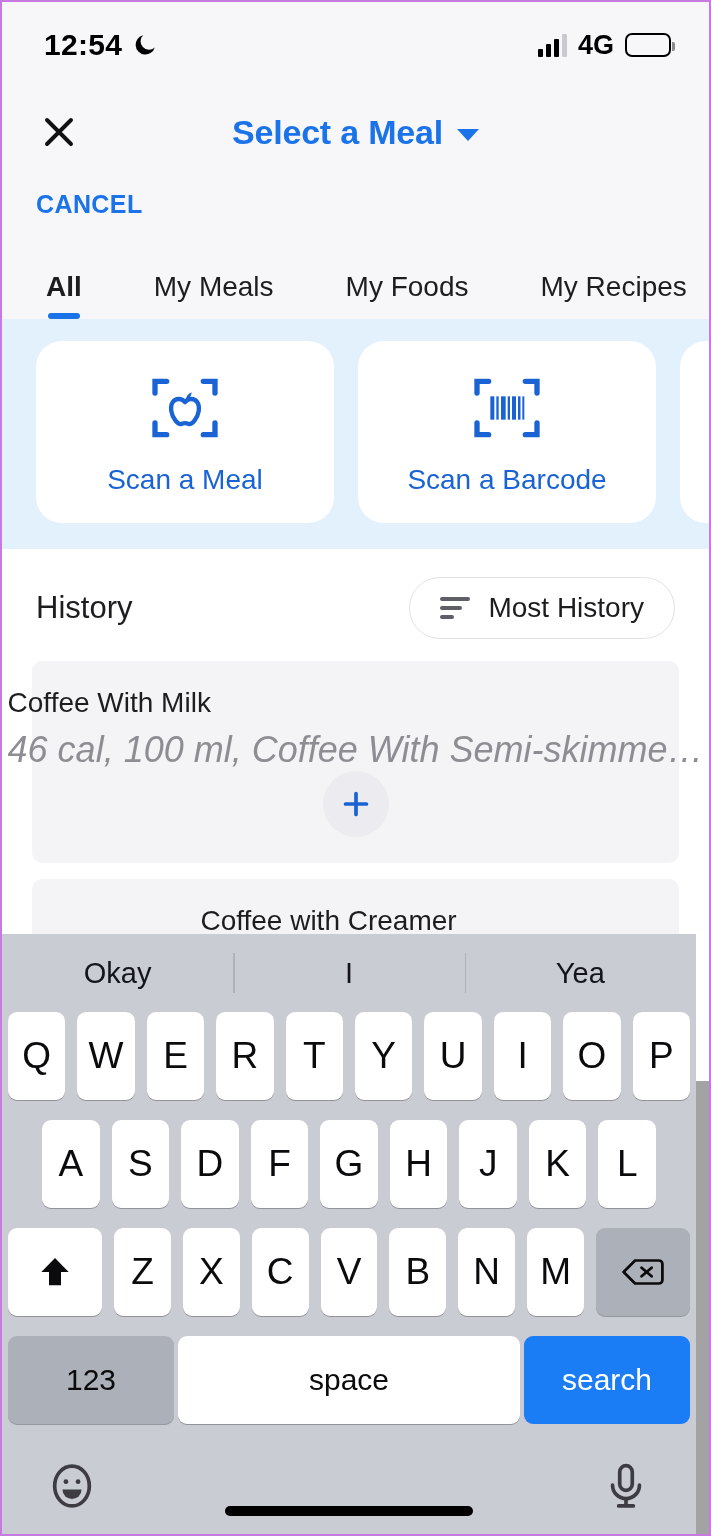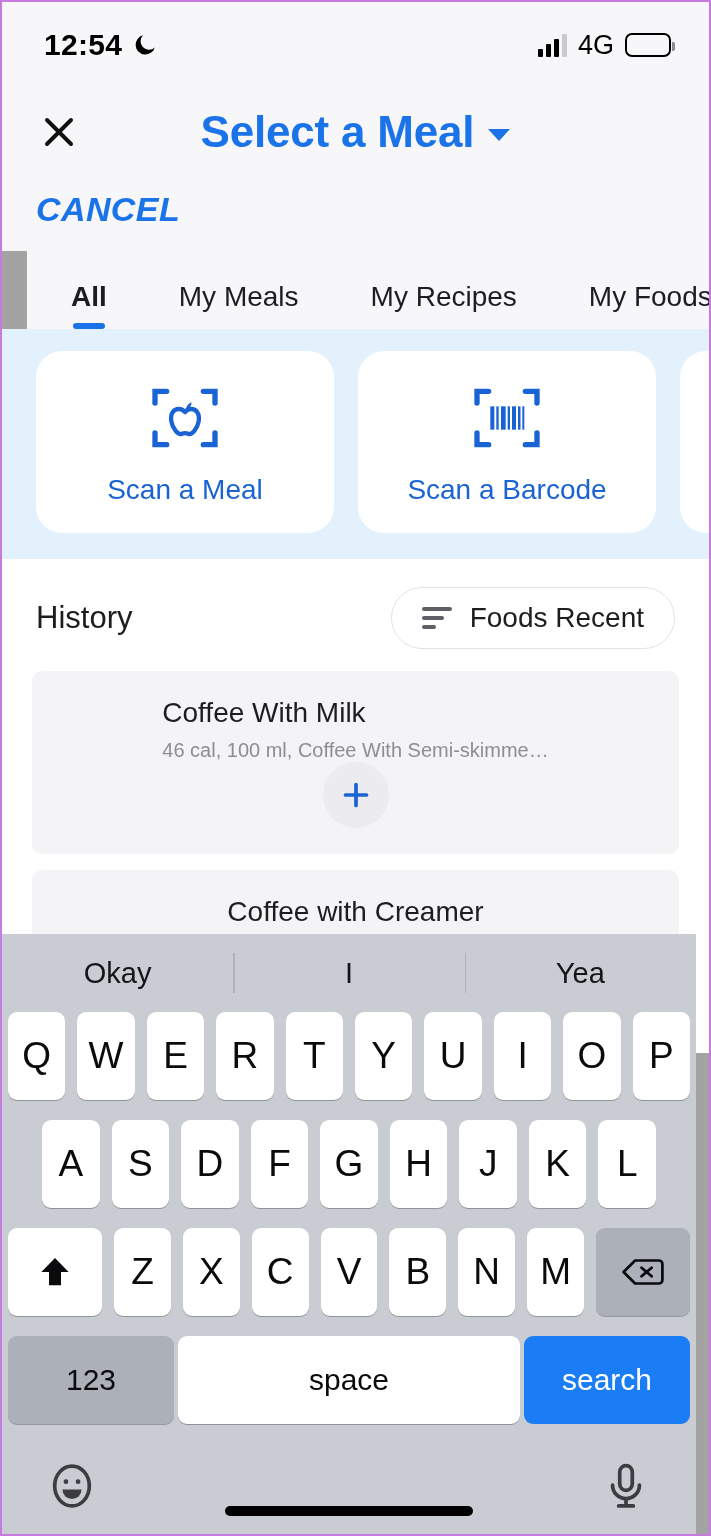--- a/index.html
+++ b/index.html
@@ -27,21 +27,21 @@
   .status-left { display: flex; align-items: center; gap: 10px; }
   .clock { font-size: 30px; font-weight: 600; color: #000; letter-spacing: .3px; }
   .moon-icon { width: 26px; height: 26px; display: block; }
   .status-right { display: flex; align-items: center; gap: 11px; }
   .bars { display: flex; align-items: flex-end; gap: 3px; height: 24px; }
   .bars i { width: 5px; background: #000; border-radius: 1px; display: block; }
   .bars i:nth-child(1) { height: 8px; }
   .bars i:nth-child(2) { height: 13px; }
   .bars i:nth-child(3) { height: 18px; }
   .bars i:nth-child(4) { height: 23px; background: #c9c9cf; }
-  .net { font-size: 27px; font-weight: 400; color: #000; }
+  .net { font-size: 27px; font-weight: 700; color: #000; }
   .battery {
     position: relative; width: 46px; height: 24px;
     border: 2.5px solid #000; border-radius: 7px; padding: 2.5px;
   }
   .battery .fill { height: 100%; width: 82%; background: #000; border-radius: 3px; }
   .battery::after {
     content: ""; position: absolute; right: -6px; top: 7px;
     width: 3px; height: 9px; background: #8a8a8f; border-radius: 0 2px 2px 0;
   }
 
@@ -54,47 +54,47 @@
   .close-btn {
     width: 46px; height: 46px; display: flex; align-items: center; justify-content: center;
     cursor: pointer;
   }
   .nav-title-wrap {
     position: absolute; left: 0; right: 0; top: 0; bottom: 0;
     display: flex; align-items: center; justify-content: center; gap: 14px;
     pointer-events: none;
   }
   .nav-title {
-    font-size: 44px; font-weight: 700; color: #1a73e8; letter-spacing: -.2px;
+    font-size: 34px; font-weight: 700; color: #1a73e8; letter-spacing: -.2px;
   }
   .caret-down {
     width: 0; height: 0;
     border-left: 11px solid transparent;
     border-right: 11px solid transparent;
     border-top: 12px solid #1a73e8;
     margin-top: 5px;
   }
 
   
   .search-row {
     display: flex; align-items: center; gap: 22px;
     padding: 14px 34px 22px 34px;
     background: #f7f7f9;
   }
   .search-box {
     flex: 1; height: 84px; background: #eaeaec; border-radius: 6px;
     display: flex; align-items: center; gap: 20px; padding: 0 28px;
   }
   .search-placeholder { font-size: 27px; color: #9a9a9f; }
-  .cancel-link { font-size: 34px; font-weight: 600; color: #1a73e8; letter-spacing: .4px; cursor: pointer; font-style: italic; }
+  .cancel-link { font-size: 25px; font-weight: 600; color: #1a73e8; letter-spacing: .4px; cursor: pointer; }
 
   
   .tabs {
     display: flex; align-items: flex-end; padding: 0 44px;
-    background: #f7f7f9; height: 78px; margin-left: 25px;
+    background: #f7f7f9; height: 78px;
   }
   .tab {
     position: relative; padding: 0 0 16px 0; margin-right: 72px;
     font-size: 28px; color: #1d1d1f; cursor: pointer; white-space: nowrap;
   }
   .tab:last-child { margin-right: 0; }
   .tab.active { font-weight: 700; }
   .tab.active::after {
     content: ""; position: absolute; left: 2px; right: 2px; bottom: 0;
     height: 6px; background: #1a73e8; border-radius: 3px;
@@ -132,21 +132,21 @@
   .sort-icon i:nth-child(2) { width: 22px; }
   .sort-icon i:nth-child(3) { width: 14px; }
 
   .food-item {
     background: #f4f4f6; border-radius: 10px; margin-bottom: 16px;
     display: flex; align-items: center; justify-content: space-between;
     padding: 26px 26px 26px 26px; cursor: pointer; min-height: 120px; flex-direction: column;
   }
   .food-text { display: flex; flex-direction: column; gap: 10px; overflow: hidden; }
   .food-name { font-size: 28px; color: #1d1d1f; }
-  .food-desc { font-size: 20px; color: #8d8d93; white-space: nowrap; }
+  .food-desc { font-size: 36px; color: #8d8d93; white-space: nowrap; font-style: italic; }
   .add-btn {
     flex: 0 0 auto; width: 66px; height: 66px; border-radius: 50%;
     background: #ececf0; display: flex; align-items: center; justify-content: center;
     cursor: pointer;
   }
 
   
   .keyboard {
     position: absolute; left: 0; right: 13px; bottom: 0;
     background: #c9ccd3; padding-top: 0;
@@ -224,22 +224,22 @@
     </div>
   </div>
 
   <div class="search-row">
     <span class="cancel-link">CANCEL</span>
   </div>
 
   <div class="tabs">
     <div class="tab active">All</div>
     <div class="tab">My Meals</div>
+    <div class="tab">My Foods</div>
     <div class="tab">My Recipes</div>
-    <div class="tab">My Foods</div>
   </div>
 
   <div class="scan-strip">
     <div class="scan-card">
       <svg width="80" height="80" viewBox="0 0 48 48">
         <g fill="none" stroke="#1a63d4" stroke-width="3.2" stroke-linecap="round">
           <path d="M6 15 V8 H13"></path>
             <path d="M42 15 V8 H35"></path>
           <path d="M6 33 V40 H13"></path>
             <path d="M42 33 V40 H35"></path>
@@ -274,21 +274,21 @@
 
   <div class="history-section">
     <div class="history-head">
       <span class="history-title">History</span>
       <div class="sort-pill">
         <span class="sort-icon">
             <i></i>
             <i></i>
             <i></i>
           </span>
-        <span class="sort-label">Foods Recent</span>
+        <span class="sort-label">Most History</span>
       </div>
     </div>
 
     <div class="food-item">
       <div class="food-text">
         <span class="food-name">Coffee With Milk</span>
         <span class="food-desc">46 cal, 100 ml, Coffee With Semi-skimme…</span>
       </div>
       <div class="add-btn">
         <svg width="34" height="34" viewBox="0 0 24 24">

